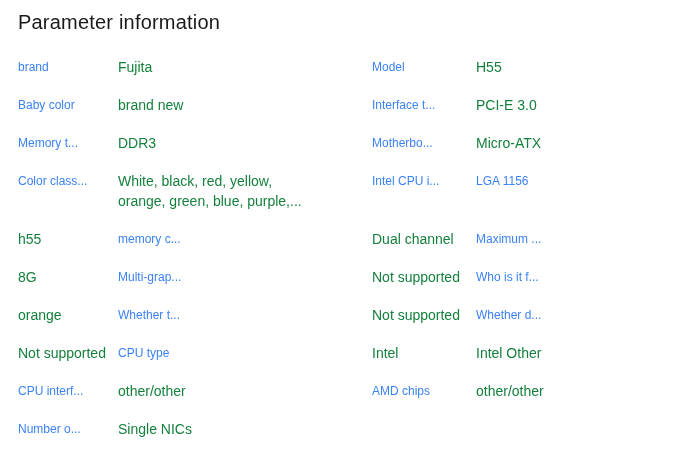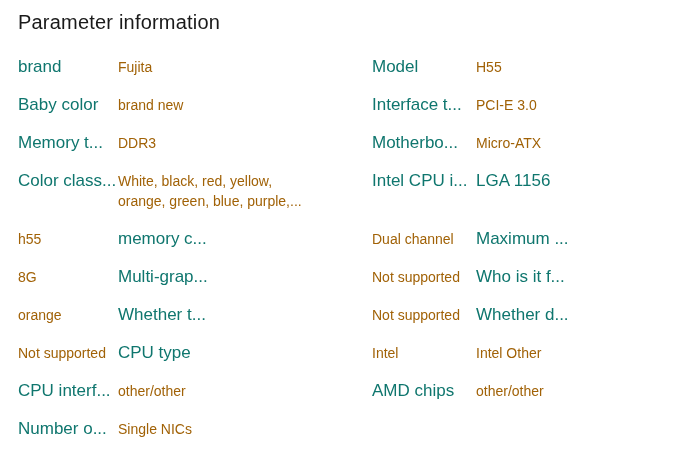--- a/index.html
+++ b/index.html
@@ -28,27 +28,27 @@
   .grid {
     display: grid;
     grid-template-columns: 100px 254px 104px 184px;
     row-gap: 18px;
     align-items: start;
   }
   .cell {
     line-height: 20px;
   }
   .label {
-    color: #0f766e;
-    font-size: 17px;
+    color: #3b82f6;
+    font-size: 12px;
     white-space: nowrap;
     overflow: hidden;
   }
   .value {
-    color: #a16207;
+    color: #15803d;
     font-size: 14px;
     white-space: pre-line;
     padding-right: 10px;
   }
 </style>
 </head>
 <body>
 
 <div class="wrap">
   <h1 class="title">Parameter information</h1>

